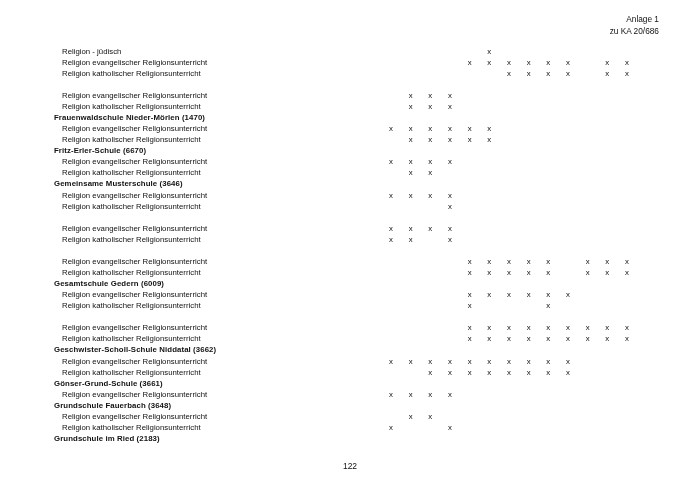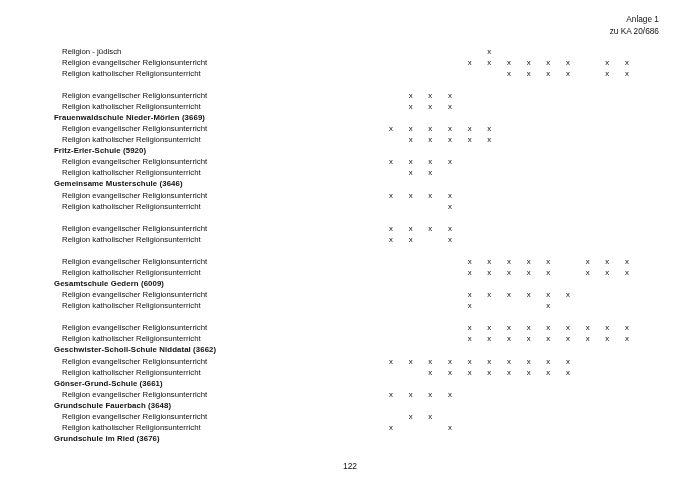--- a/index.html
+++ b/index.html
@@ -110,41 +110,41 @@
         <span class="mark" style="left: 428.334px;">x</span>
         <span class="mark" style="left: 448.001px;">x</span>
       </div>
       <div class="row religion" style="top: 100.95px;">
         <span class="label">Religion katholischer Religionsunterricht</span>
         <span class="mark" style="left: 408.667px;">x</span>
         <span class="mark" style="left: 428.334px;">x</span>
         <span class="mark" style="left: 448.001px;">x</span>
       </div>
       <div class="row school" style="top: 112.02px;">
-        <span class="label">Frauenwaldschule Nieder-Mörlen (3669)</span>
+        <span class="label">Frauenwaldschule Nieder-Mörlen (1470)</span>
       </div>
       <div class="row religion" style="top: 123.09px;">
         <span class="label">Religion evangelischer Religionsunterricht</span>
         <span class="mark" style="left: 389px;">x</span>
         <span class="mark" style="left: 408.667px;">x</span>
         <span class="mark" style="left: 428.334px;">x</span>
         <span class="mark" style="left: 448.001px;">x</span>
         <span class="mark" style="left: 467.668px;">x</span>
         <span class="mark" style="left: 487.335px;">x</span>
       </div>
       <div class="row religion" style="top: 134.16px;">
         <span class="label">Religion katholischer Religionsunterricht</span>
         <span class="mark" style="left: 408.667px;">x</span>
         <span class="mark" style="left: 428.334px;">x</span>
         <span class="mark" style="left: 448.001px;">x</span>
         <span class="mark" style="left: 467.668px;">x</span>
         <span class="mark" style="left: 487.335px;">x</span>
       </div>
       <div class="row school" style="top: 145.23px;">
-        <span class="label">Fritz-Erler-Schule (5920)</span>
+        <span class="label">Fritz-Erler-Schule (6670)</span>
       </div>
       <div class="row religion" style="top: 156.3px;">
         <span class="label">Religion evangelischer Religionsunterricht</span>
         <span class="mark" style="left: 389px;">x</span>
         <span class="mark" style="left: 408.667px;">x</span>
         <span class="mark" style="left: 428.334px;">x</span>
         <span class="mark" style="left: 448.001px;">x</span>
       </div>
       <div class="row religion" style="top: 167.37px;">
         <span class="label">Religion katholischer Religionsunterricht</span>
@@ -285,19 +285,19 @@
         <span class="label">Religion evangelischer Religionsunterricht</span>
         <span class="mark" style="left: 408.667px;">x</span>
         <span class="mark" style="left: 428.334px;">x</span>
       </div>
       <div class="row religion" style="top: 421.98px;">
         <span class="label">Religion katholischer Religionsunterricht</span>
         <span class="mark" style="left: 389px;">x</span>
         <span class="mark" style="left: 448.001px;">x</span>
       </div>
       <div class="row school" style="top: 433.05px;">
-        <span class="label">Grundschule im Ried (3676)</span>
+        <span class="label">Grundschule im Ried (2183)</span>
       </div>
     </div>
 
   <div class="page-number">122</div>
 
 </div>
 
 </body></html>

